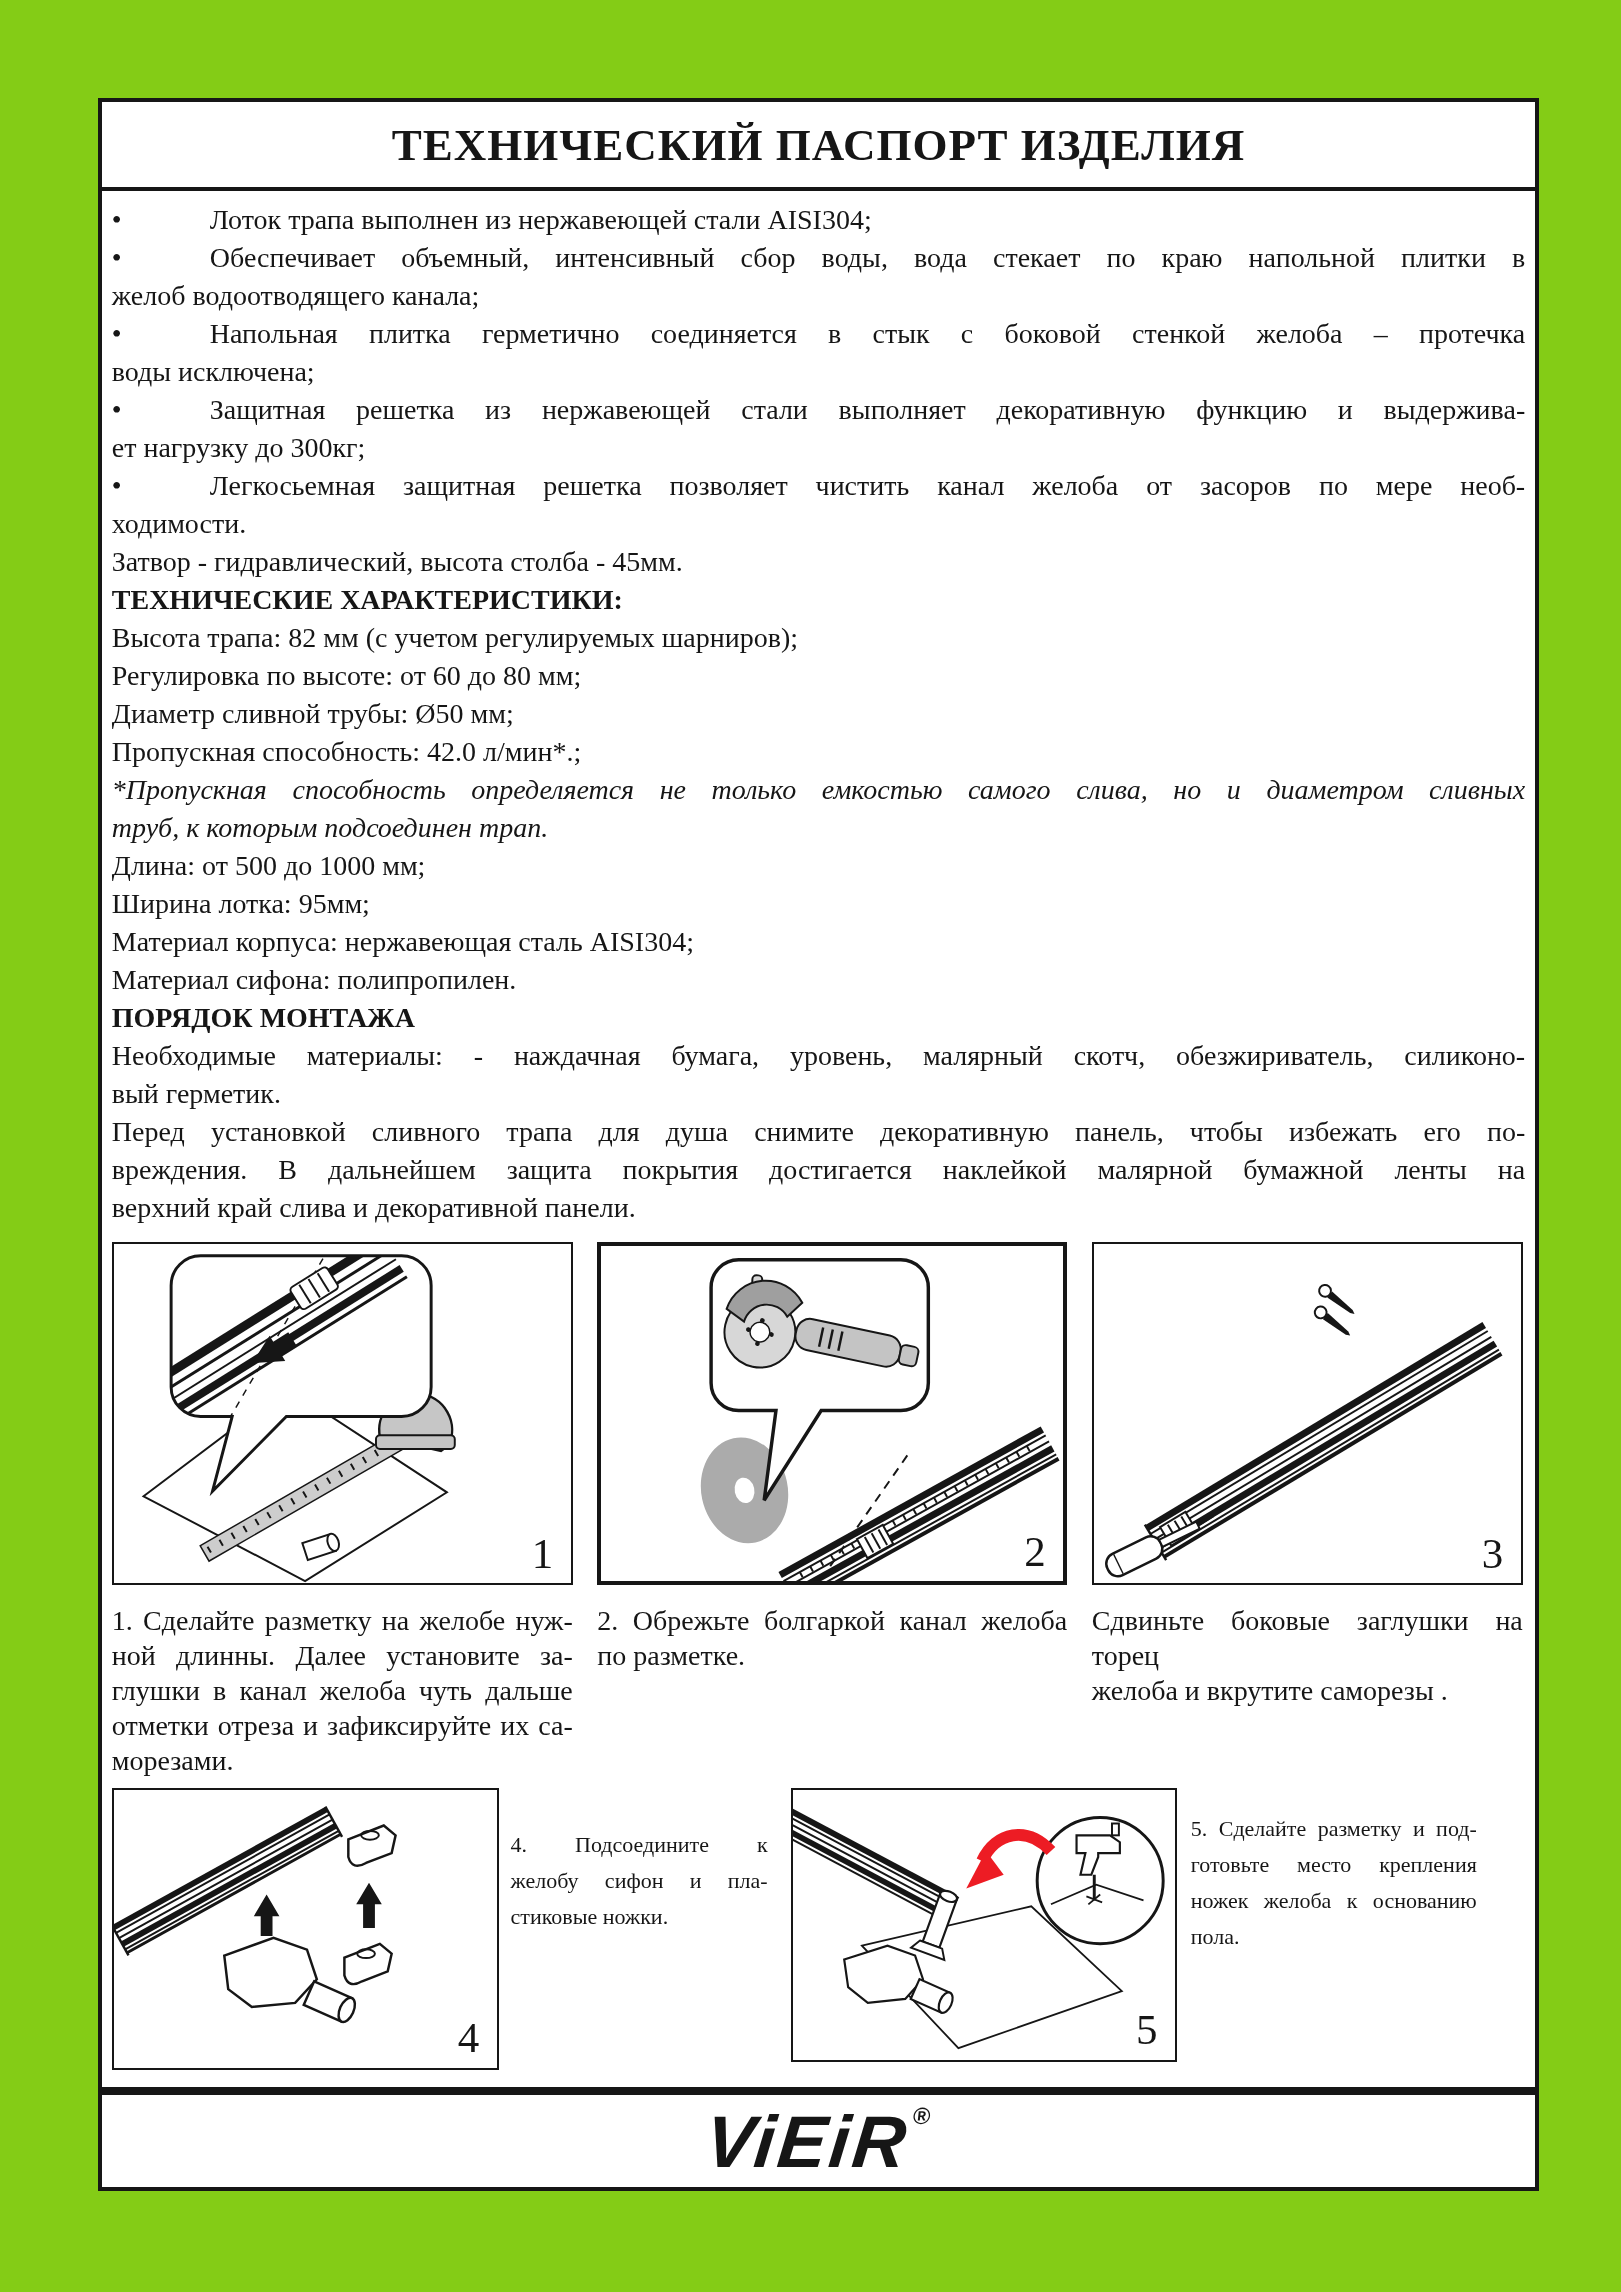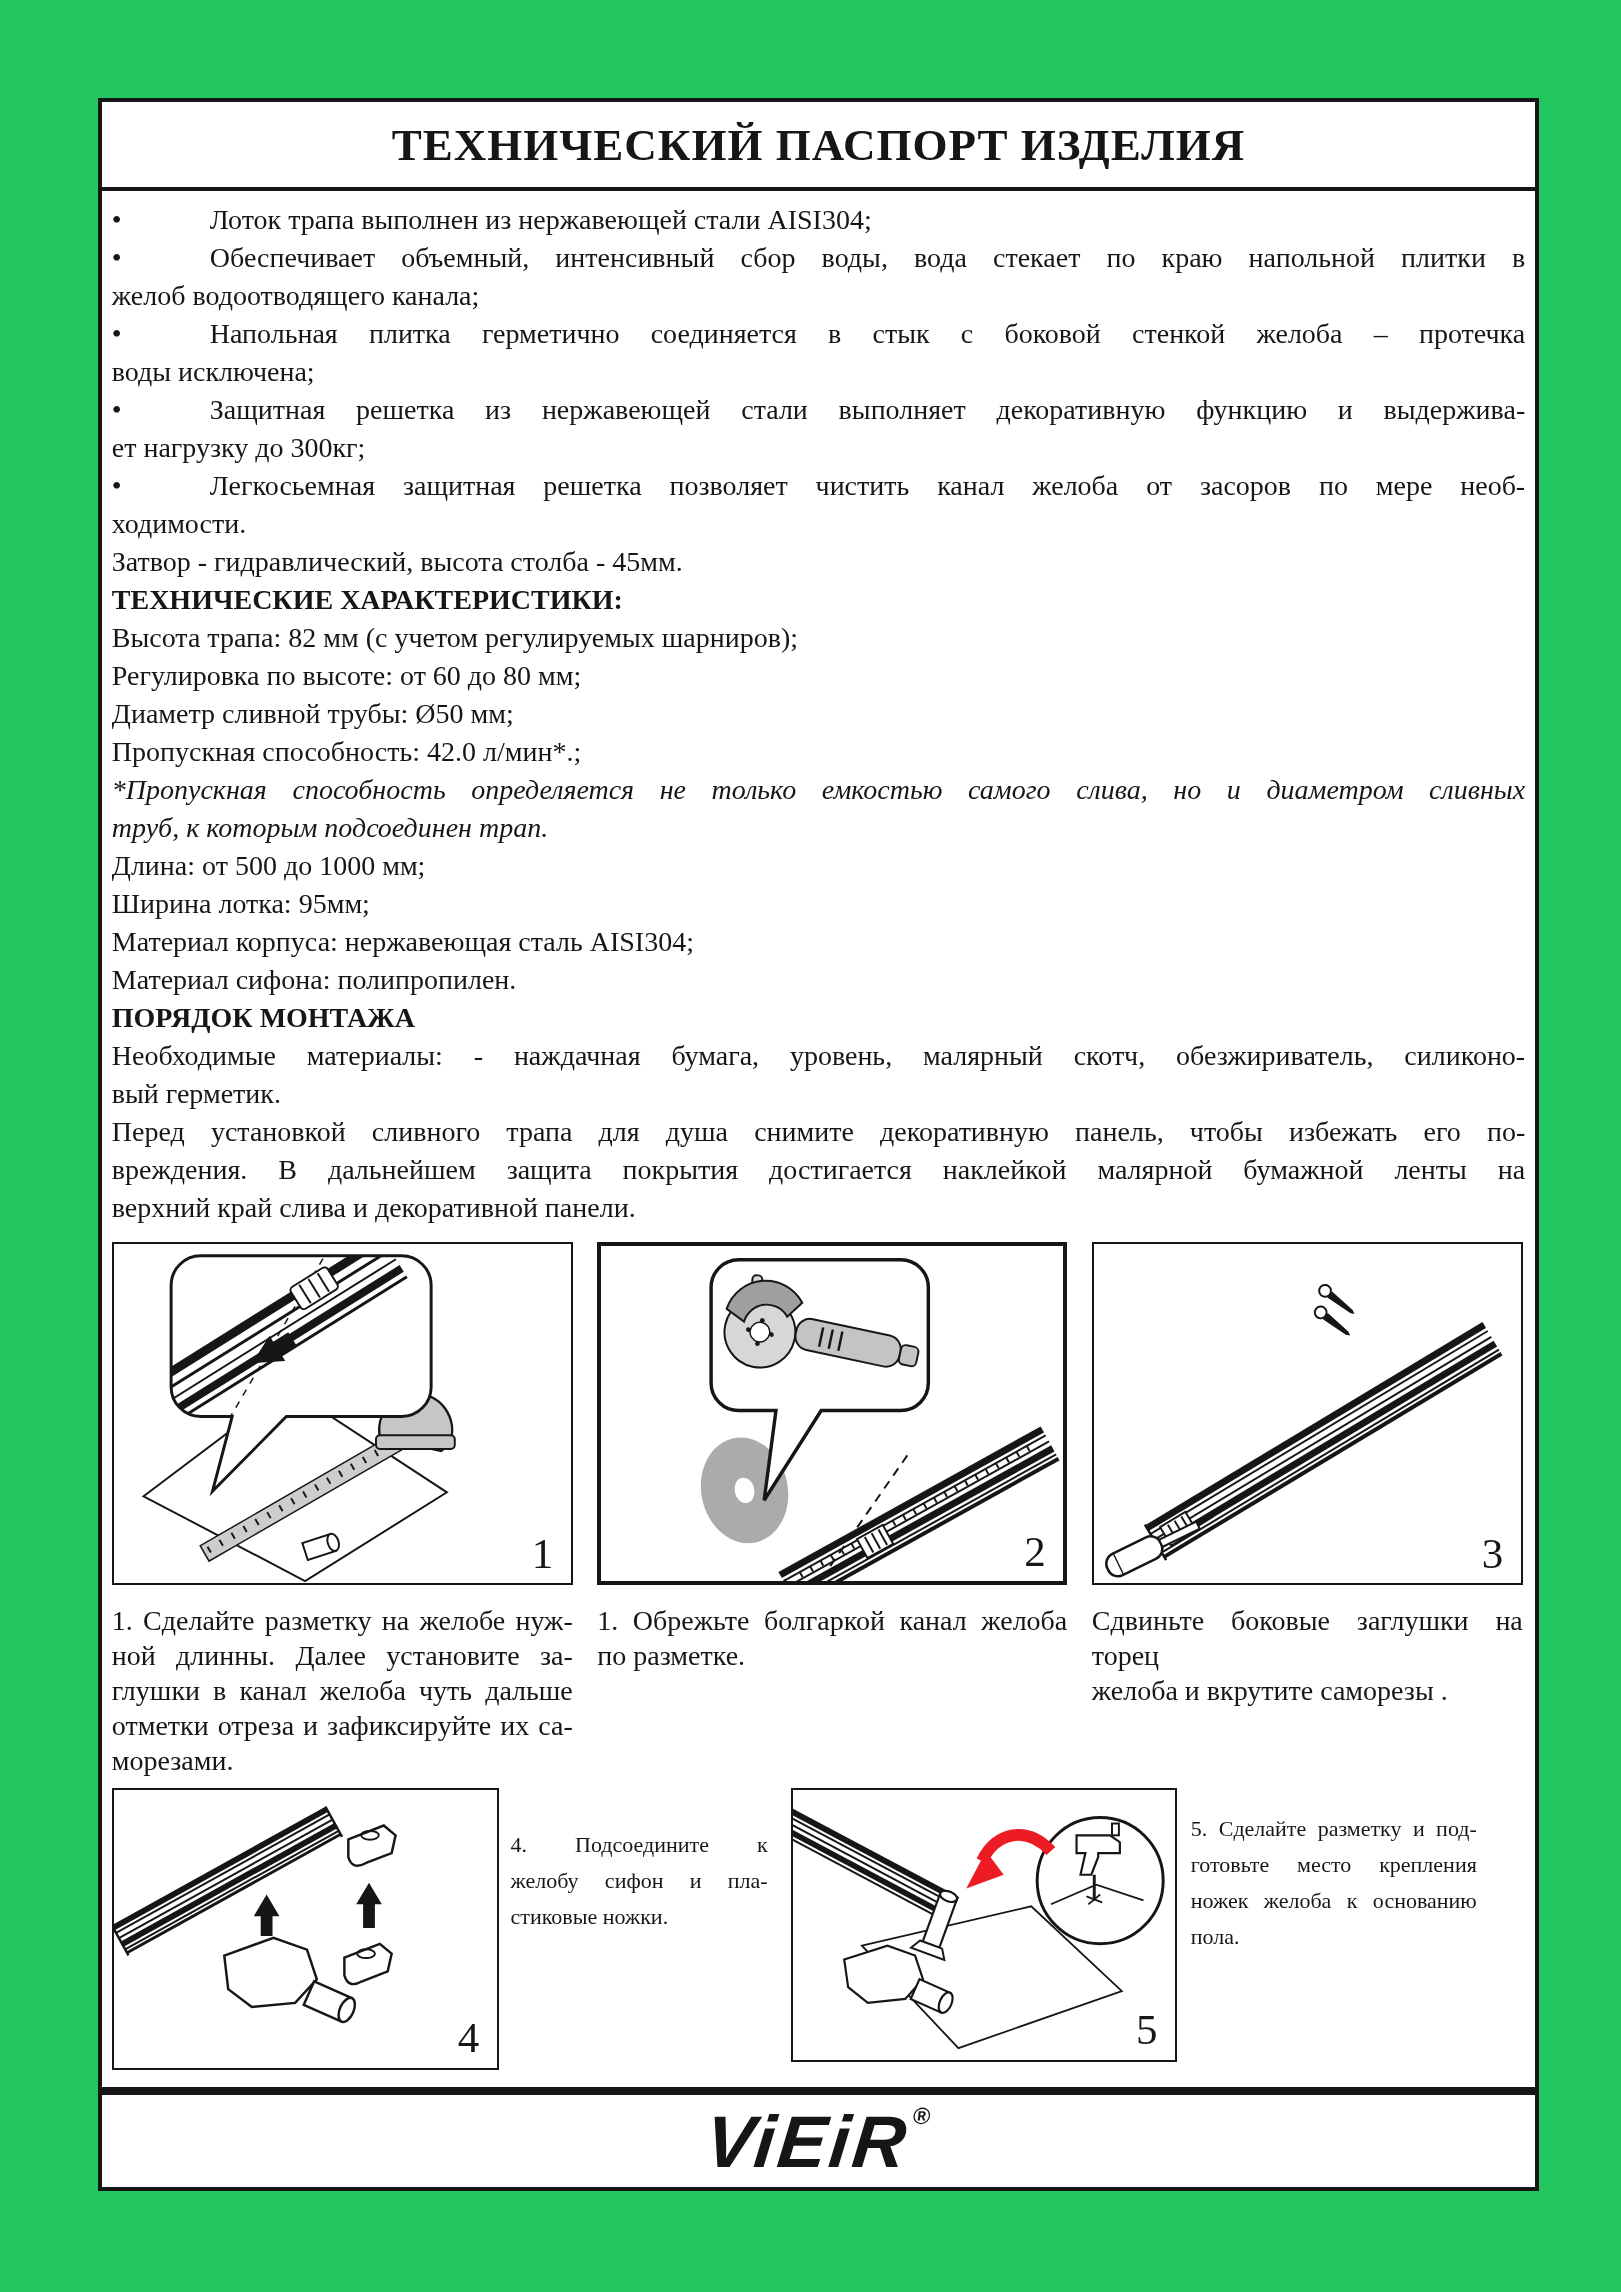--- a/index.html
+++ b/index.html
@@ -1,16 +1,16 @@
 <!DOCTYPE html>
 <html><head>
 <meta charset="utf-8">
 <style>
   html,body { margin:0; padding:0; background:#888; }
-  .page { position:relative; width:1621px; height:2293px; background:#22c55e;
+  .page { position:relative; width:1621px; height:2293px; background:#84cc16;
           font-family:"Liberation Serif", serif; color:#161616; overflow:hidden; }
   .doc { position:absolute; left:98px; top:98px; width:1441px; height:1993px;
          border:4.9px solid #161616; box-sizing:border-box; overflow:hidden; background:#fff; }
   .title-box { height:85px; border-bottom:4.9px solid #161616; display:flex;
                align-items:center; justify-content:center; }
   .title-box h1 { margin:0; font-size:45px; font-weight:bold; letter-spacing:1px; }
   .content { padding:9.8px 9.8px 0 9.8px; }
 
   .para { font-size:28px; line-height:38px; }
   .para.heading { font-weight:bold; }
@@ -213,21 +213,21 @@
                 <rect x="-24" y="-16" width="108" height="32" rx="14" fill="#c4c4c4" stroke="#161616" stroke-width="2"></rect>
                 <line x1="2" y1="-10" x2="2" y2="10" stroke="#161616" stroke-width="2.5"></line>
                 <line x1="12" y1="-10" x2="12" y2="10" stroke="#161616" stroke-width="2.5"></line>
                 <line x1="22" y1="-10" x2="22" y2="10" stroke="#161616" stroke-width="2.5"></line>
                 <rect x="84" y="-10" width="18" height="20" rx="5" fill="#c4c4c4" stroke="#161616" stroke-width="2"></rect>
               </g>
             </svg>
             <div class="fignum">2</div>
           </div>
           <div class="caption">
-              <div class="tline">1. Обрежьте болгаркой канал желоба</div>
+              <div class="tline">2. Обрежьте болгаркой канал желоба</div>
               <div class="tline last">по разметке.</div>
             </div>
         </div>
 
         <div class="col3">
           <div class="figbox">
             <svg width="100%" height="100%" viewBox="0 0 434 344" preserveAspectRatio="none">
               <g transform="translate(238,50) rotate(38)">
                 <g>
                   <ellipse cx="-4" cy="0" rx="6" ry="6" fill="#fff" stroke="#161616" stroke-width="2"></ellipse>

